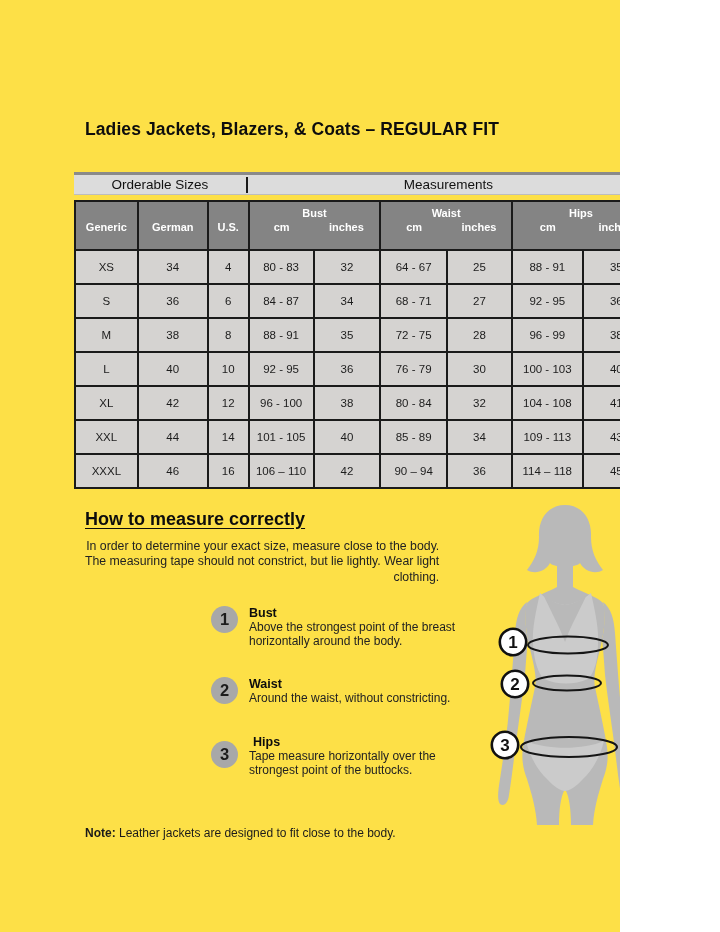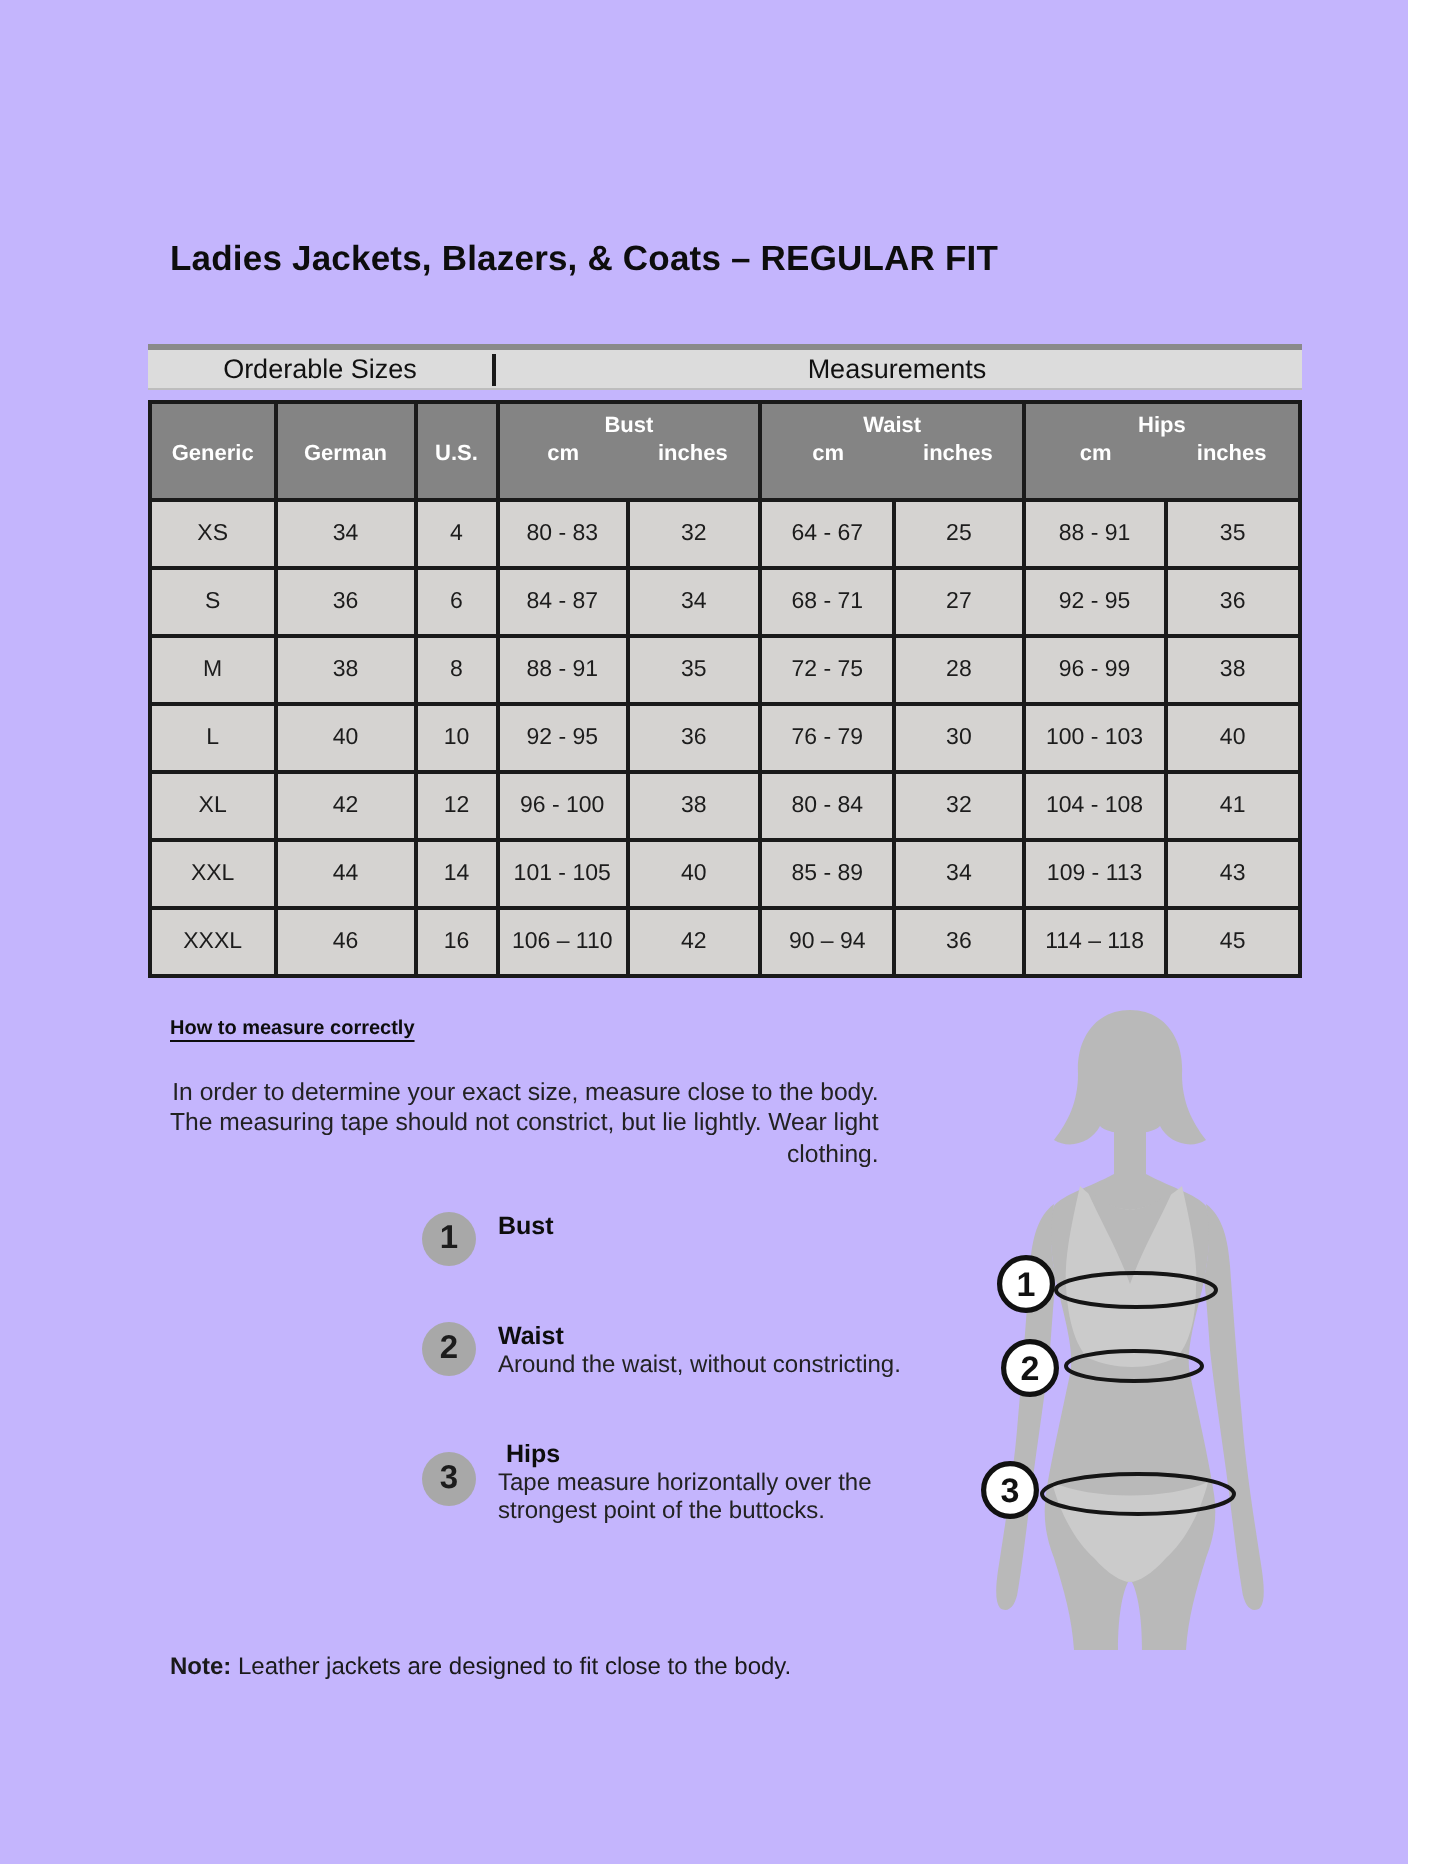--- a/index.html
+++ b/index.html
@@ -1,17 +1,17 @@
 <!DOCTYPE html>
 <html><head>
 <meta charset="utf-8">
 <style>
   html,body{margin:0;padding:0;background:#ffffff;}
   .page{
-    position:relative;width:704px;height:932px;background:#c4b5fd;overflow:hidden;
+    position:relative;width:620px;height:932px;background:#fde047;overflow:hidden;
     font-family:"Liberation Sans","DejaVu Sans",sans-serif;color:#111;
   }
   
   .doc-title{
     position:absolute;left:85px;top:119px;
     font-size:17.5px;font-weight:bold;color:#0d0d0d;letter-spacing:.1px;
   }
   
   .table-block{position:absolute;left:74px;top:172px;width:577px;}
   .section-row{
@@ -31,21 +31,21 @@
   .size-table thead tr.group-row th{padding-top:3px;height:15px;}
   .size-table thead tr.unit-row th{padding-bottom:16px;height:13px;vertical-align:bottom;}
   .size-table th.span-col{height:auto;}
   .size-table th.bl{border-left:2px solid #1a1a1a;}
   .size-table td{
     background:#d5d3d1;color:#1c1c1c;font-size:11.5px;text-align:center;
     border:2px solid #1a1a1a;height:30px;
   }
   
   .howto-heading{
-    position:absolute;left:85px;top:509px;font-size:10px;font-weight:bold;
+    position:absolute;left:85px;top:509px;font-size:18px;font-weight:bold;
     text-decoration:underline;text-underline-offset:3px;color:#0d0d0d;
   }
   .howto-intro{position:absolute;left:85px;top:539px;font-size:12.3px;line-height:15.3px;color:#222;text-align:right;}
   .steps{position:absolute;left:211px;top:606px;width:270px;}
   .step{display:flex;align-items:flex-start;}
   .step-1{margin-bottom:28px;}
   .step-2{margin-bottom:30px;}
   .step-circle{
     flex:0 0 27px;width:27px;height:27px;border-radius:50%;background:#a8a8a8;
     display:flex;align-items:center;justify-content:center;
@@ -194,20 +194,21 @@
     <div>In order to determine your exact size, measure close to the body.</div>
     <div>The measuring tape should not constrict, but lie lightly. Wear light</div>
     <div>clothing.</div>
   </div>
 
   <div class="steps">
     <div class="step step-1">
       <div class="step-circle">1</div>
       <div class="step-text">
         <div class="step-title">Bust</div>
+        <div class="step-desc">Above the strongest point of the breast horizontally around the body.</div>
       </div>
     </div>
     <div class="step step-2">
       <div class="step-circle">2</div>
       <div class="step-text">
         <div class="step-title">Waist</div>
         <div class="step-desc">Around the waist, without constricting.</div>
       </div>
     </div>
     <div class="step step-3">

